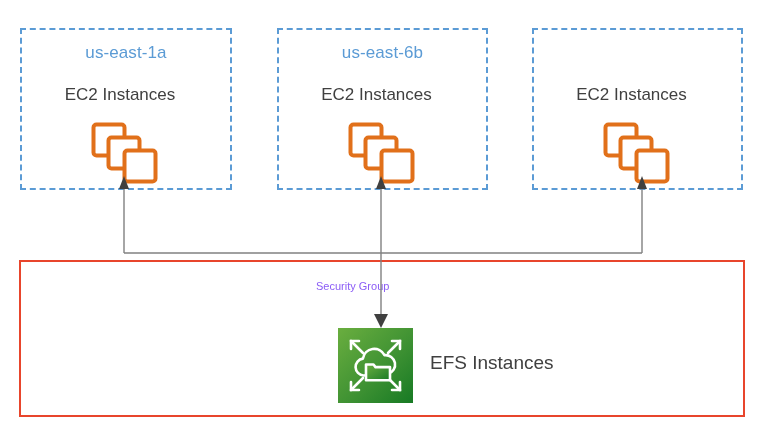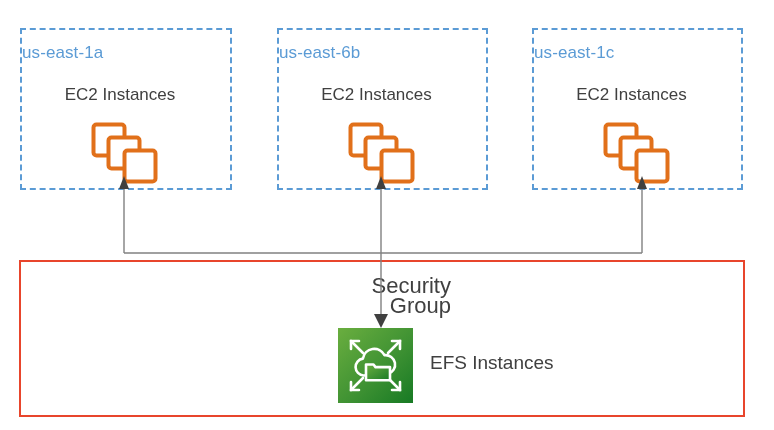--- a/index.html
+++ b/index.html
@@ -29,21 +29,21 @@
   }
   .az-box.az-0 { left: 20px;  width: 212px; }
   .az-box.az-1 { left: 277px; width: 211px; }
   .az-box.az-2 { left: 532px; width: 211px; }
 
   .az-title {
     position: absolute;
     left: 0;
     right: 0;
     top: 13px;
-    text-align: left;
+    text-align: center;
     color: #5B9BD5;
     font-size: 17px;
     line-height: 20px;
     letter-spacing: 0.1px;
   }
   .az-subtitle {
     position: absolute;
     left: 0;
     right: 12px;
     top: 55px;
@@ -72,23 +72,23 @@
     height: 157px;
     border: 2px solid #E8452C;
     box-sizing: border-box;
     background: transparent;
   }
   .sg-label {
     position: absolute;
     left: 316px;
     top: 276px;
     width: 135px;
-    text-align: right;
-    color: #404040;
-    font-size: 22px;
+    text-align: left;
+    color: #8b5cf6;
+    font-size: 11px;
     line-height: 20px;
   }
 
   
   .efs-icon {
     position: absolute;
     left: 338px;
     top: 328px;
     width: 75px;
     height: 75px;
@@ -136,21 +136,20 @@
     <div class="ec2-icon">
       <svg viewBox="0 0 70 62" width="70" height="62" xmlns="http://www.w3.org/2000/svg">
         <rect x="2.5" y="2.5" width="31" height="31" rx="3" ry="3" fill="#ffffff" stroke="#E1701A" stroke-width="4"></rect>
         <rect x="17.5" y="15.5" width="31" height="31" rx="3" ry="3" fill="#ffffff" stroke="#E1701A" stroke-width="4"></rect>
         <rect x="33.5" y="28.5" width="31" height="31" rx="3" ry="3" fill="#ffffff" stroke="#E1701A" stroke-width="4"></rect>
       </svg>
     </div>
   </div>
 
   <div class="az-box az-2">
-    <div class="az-title">us-east-1c</div>
     <div class="az-subtitle">EC2 Instances</div>
     <div class="ec2-icon">
       <svg viewBox="0 0 70 62" width="70" height="62" xmlns="http://www.w3.org/2000/svg">
         <rect x="2.5" y="2.5" width="31" height="31" rx="3" ry="3" fill="#ffffff" stroke="#E1701A" stroke-width="4"></rect>
         <rect x="17.5" y="15.5" width="31" height="31" rx="3" ry="3" fill="#ffffff" stroke="#E1701A" stroke-width="4"></rect>
         <rect x="33.5" y="28.5" width="31" height="31" rx="3" ry="3" fill="#ffffff" stroke="#E1701A" stroke-width="4"></rect>
       </svg>
     </div>
   </div>
 

